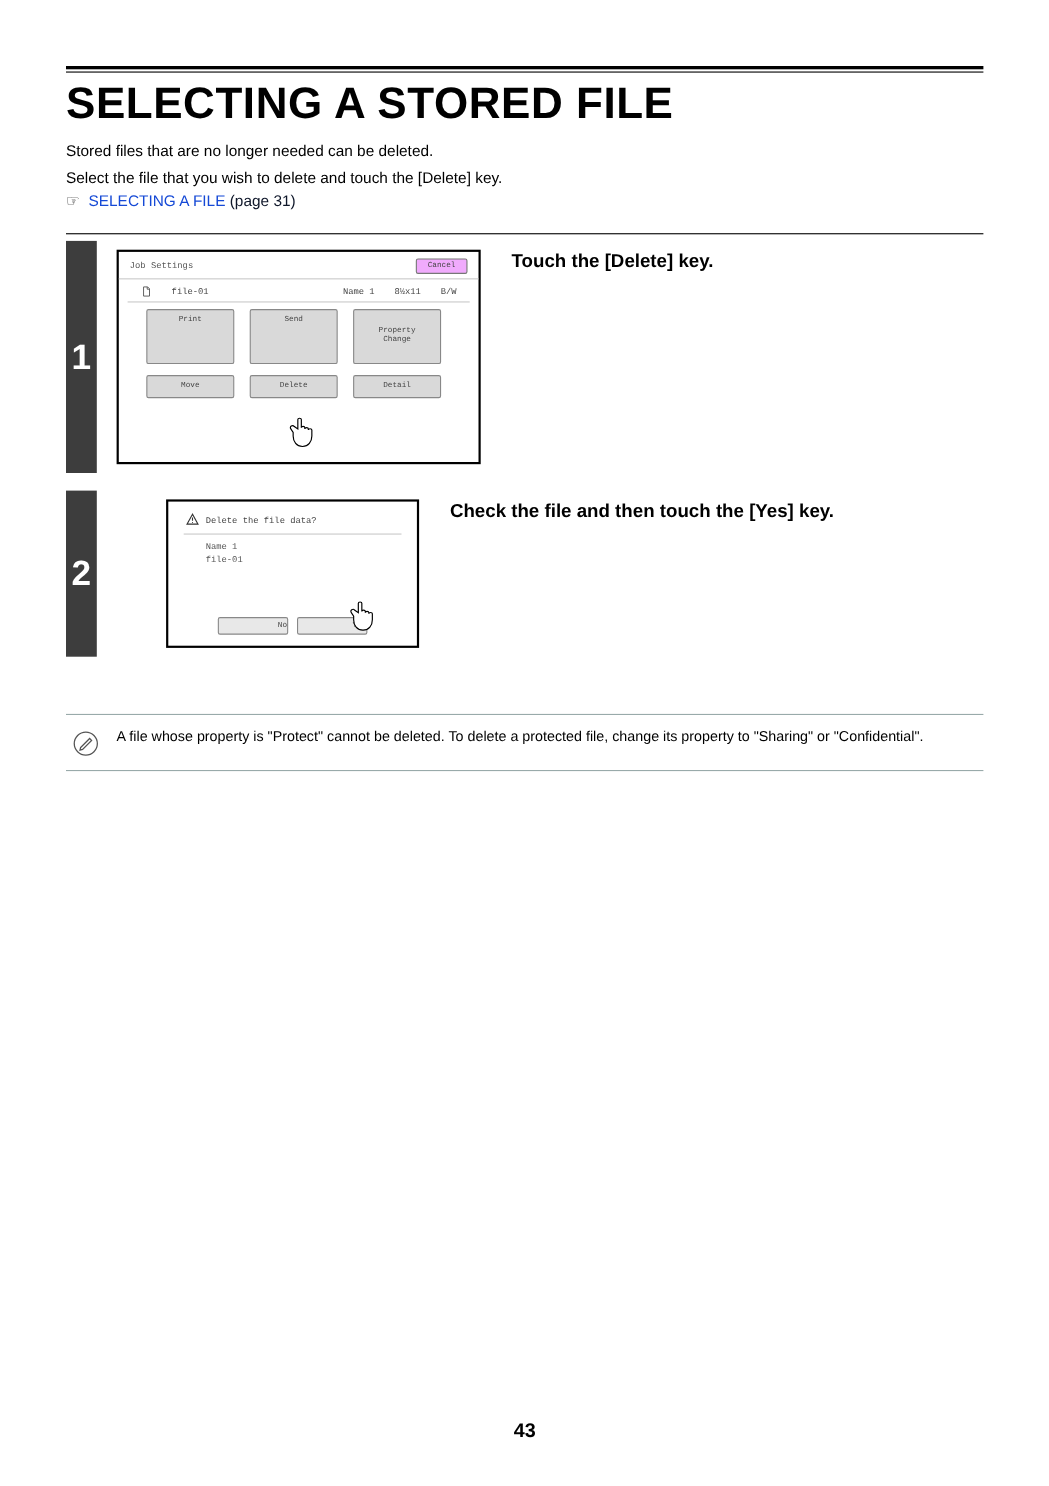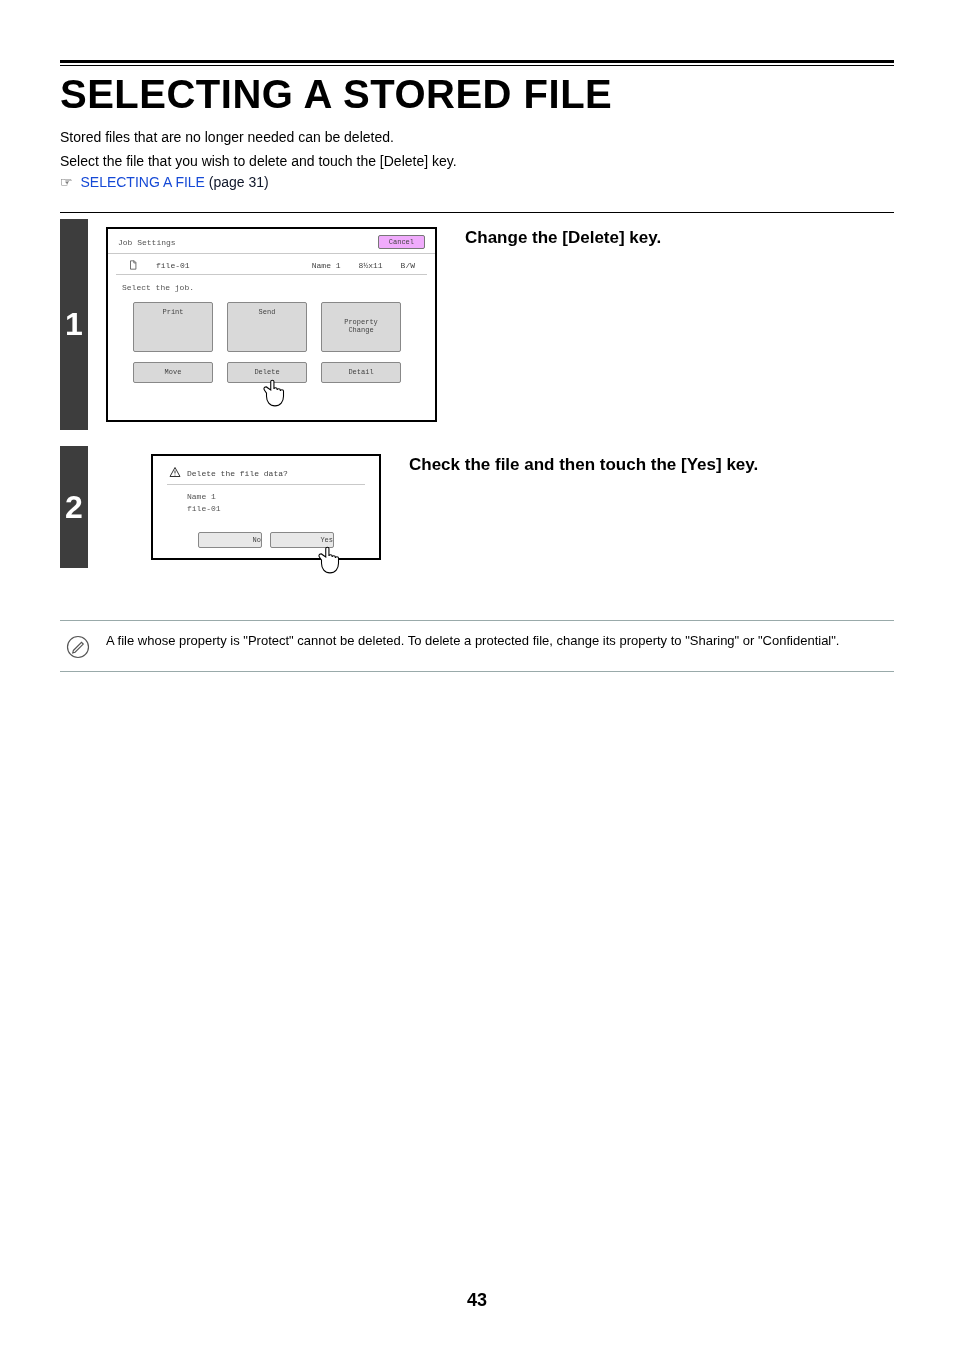--- a/index.html
+++ b/index.html
@@ -114,21 +114,21 @@
   .mock-btn.small{padding:16px 0;}
   .touch-hand{
     position:absolute;
     width:34px;height:34px;
     pointer-events:none;
   }
 
   
   .dialog{
     width:230px;
-    height:106px;
+    height:135px;
     border:2px solid var(--panel-border);
     position:relative;
     box-sizing:border-box;
     font-family:"Lucida Console","Courier New",monospace;
     font-size:8px;color:#444;
     padding:10px 14px 8px 14px;
     margin-left:45px;
   }
   .dialog .msg{
     display:flex;align-items:center;gap:6px;
@@ -196,38 +196,37 @@
             <span class="ico">
               <svg viewBox="0 0 24 24" width="10" height="10">
                   <path fill="none" stroke="#555" stroke-width="2" d="M6 2h9l4 4v16H6z M14 2v5h5"></path>
                 </svg>
             </span>
             <span>file-01</span>
             <span style="margin-left:auto;">Name 1</span>
             <span>8½x11</span>
             <span>B/W</span>
           </div>
-          <div class="prompt">Select the job.</div>
           <div class="btn-grid">
             <div class="mock-btn">Print</div>
             <div class="mock-btn">Send</div>
             <div class="mock-btn small" style="white-space:pre-line;">Property
 Change</div>
             <div class="mock-btn">Move</div>
             <div class="mock-btn">Delete</div>
             <div class="mock-btn">Detail</div>
           </div>
 
           <svg class="touch-hand" style="left:150px;top:145px;" viewBox="0 0 64 64">
             <path fill="#fff" stroke="#000" stroke-width="2" d="M24 30V14c0-3 6-3 6 0v14c0-3 6-3 6 0v2c0-3 6-3 6 0v2c0-3 6-3 6 0v10c0 10-6 18-16 18s-16-8-16-18v-6l-4-6c-3-4 3-8 6-4z"></path>
           </svg>
         </div>
       </div>
       <div class="step-right">
-        <div class="step-instr">Change the [Delete] key.</div>
+        <div class="step-instr">Touch the [Delete] key.</div>
       </div>
     </div>
   </div>
 
   <div class="step">
     <div class="step-num">2</div>
     <div class="step-body">
       <div class="step-figure">
         <div class="dialog">
           <div class="msg">

